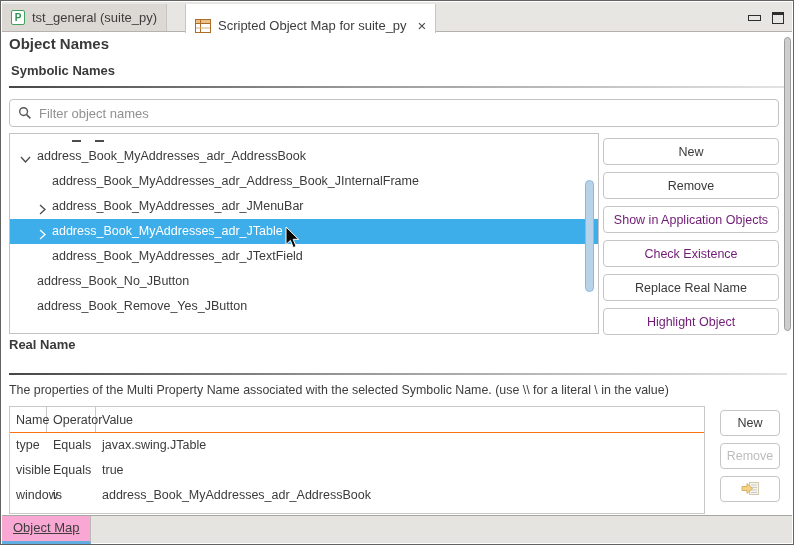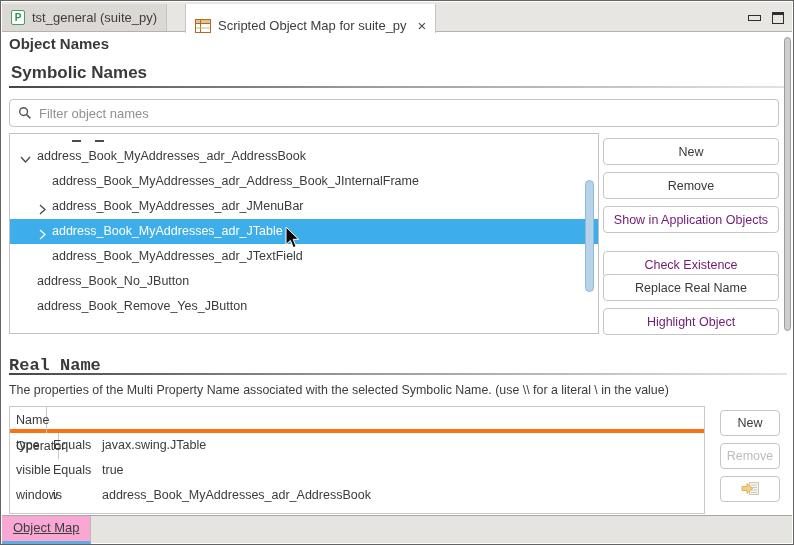--- a/index.html
+++ b/index.html
@@ -19,21 +19,21 @@
     border-left:1px solid #c8c5c0; border-right:1px solid #c8c5c0; z-index:4;align-items:flex-end; }
   .picon { width:14px; height:15px; border:1px solid #43a05e; border-radius:2px;
     color:#2f9150; background:#fff; font-size:10px; font-weight:bold;
     display:flex; align-items:center; justify-content:center; }
   .closex { font-size:15px; color:#4a4a4a; margin-left:4px; cursor:pointer; line-height:1; }
   .wincontrols { position:absolute; right:8px; top:10px; display:flex; gap:11px; z-index:5; }
   .icon-min { width:13px; height:6px; border:1.5px solid #2e2e2e; margin-top:3px; }
   .icon-max { width:12px; height:12px; border:1.5px solid #2e2e2e; border-top-width:3px; }
   
   .h1 { position:absolute; left:8px; top:34px; font-size:15px; font-weight:bold; color:#3a3a3a; }
-  .h2 { position:absolute; font-size:17px; font-weight:bold; color:#3a3a3a; }
+  .h2 { position:absolute; font-size:13px; font-weight:bold; color:#3a3a3a; }
   .rule { position:absolute; left:8px; width:778px; height:2px;
     background:linear-gradient(to right,#474747,#9a9a9a 45%,#e3e3e3); }
   
   .filter { position:absolute; left:8px; top:98px; width:770px; height:28px;
     border:1px solid #c3c3c3; border-radius:4px; background:#fff;
     display:flex; align-items:center; padding:0 8px; gap:7px; }
   .filter input { border:none; outline:none; flex:1; font-size:13px; color:#4d7c0f;
     font-family:inherit; background:transparent; }
   .filter input::placeholder { color:#919191; }
   
@@ -56,21 +56,21 @@
     border:1px solid #c6c6c6; border-radius:4px; font-size:12.5px; color:#3a3a3a;
     display:flex; align-items:center; justify-content:center; cursor:pointer; white-space:nowrap; }
   .sbtn.disabled { color:#701a75; cursor:default; }
   .vscroll { position:absolute; right:2px; top:36px; width:7px; height:294px;
     background:#cecece; border:1px solid #9c9c9c; border-radius:4px; }
   
   .desc { position:absolute; left:8px; top:382px; font-size:12.4px; color:#3d3d3d; white-space:nowrap; }
   .ptable { position:absolute; left:8px; top:405px; width:696px; height:108px;
     border:1px solid #c9c9c9; background:#fff; font-size:12.5px; color:#3b3b3b; }
   .prow { display:flex; height:25px; line-height:25px; }
-  .prow.head { height:26px; line-height:26px; border-bottom:4px solid #f97316;flex-direction:column; }
+  .prow.head { height:26px; line-height:26px; border-bottom:1px solid #f97316; }
   .c1 { width:37px; padding-left:6px; } .c2 { width:49px; padding-left:6px; }
   .c3 { flex:1; padding-left:6px; white-space:nowrap; overflow:hidden; }
   .prow.head .c1, .prow.head .c2 { border-right:1px solid #c9c9c9; }
   .rnbtn { position:absolute; left:719px; width:60px; height:26px; background:#fff;
     border:1px solid #c6c6c6; border-radius:4px; font-size:12.5px; color:#3a3a3a;
     display:flex; align-items:center; justify-content:center; cursor:pointer; }
   .rnbtn.disabled { color:#bdbdbd; cursor:default; }
   
   .bstrip { position:absolute; left:1px; right:1px; bottom:1px; height:28px;
     background:#e6e4e0; border-top:1px solid #a9a7a3; z-index:3; }
@@ -162,27 +162,27 @@
     </div>
     <div class="trow lvl0">
       <span>address_Book_Remove_Yes_JButton</span>
     </div>
     <div class="tree-thumb"></div>
   </div>
 
   <div class="sbtn" style="top:137px;">New</div>
   <div class="sbtn" style="top:171px;">Remove</div>
   <div class="sbtn disabled" style="top:205px;">Show in Application Objects</div>
-  <div class="sbtn disabled" style="top:250px;">Check Existence</div>
+  <div class="sbtn disabled" style="top:239px;">Check Existence</div>
   <div class="sbtn" style="top:273px;">Replace Real Name</div>
   <div class="sbtn disabled" style="top:307px;">Highlight Object</div>
 
   <div class="vscroll"></div>
 
-  <div class="h2" style="left:8px; top:355px;font-family:Liberation Mono, monospace;">Real Name</div>
+  <div class="h2" style="left:8px; top:336px;">Real Name</div>
   <div class="rule" style="top:372px;"></div>
   <div class="desc">The properties of the Multi Property Name associated with the selected Symbolic Name. (use \\ for a literal \ in the value)</div>
 
   <div class="ptable">
     <div class="prow head">
       <div class="c1">Name</div>
       <div class="c2">Operator</div>
       <div class="c3">Value</div>
     </div>
     <div class="prow">

